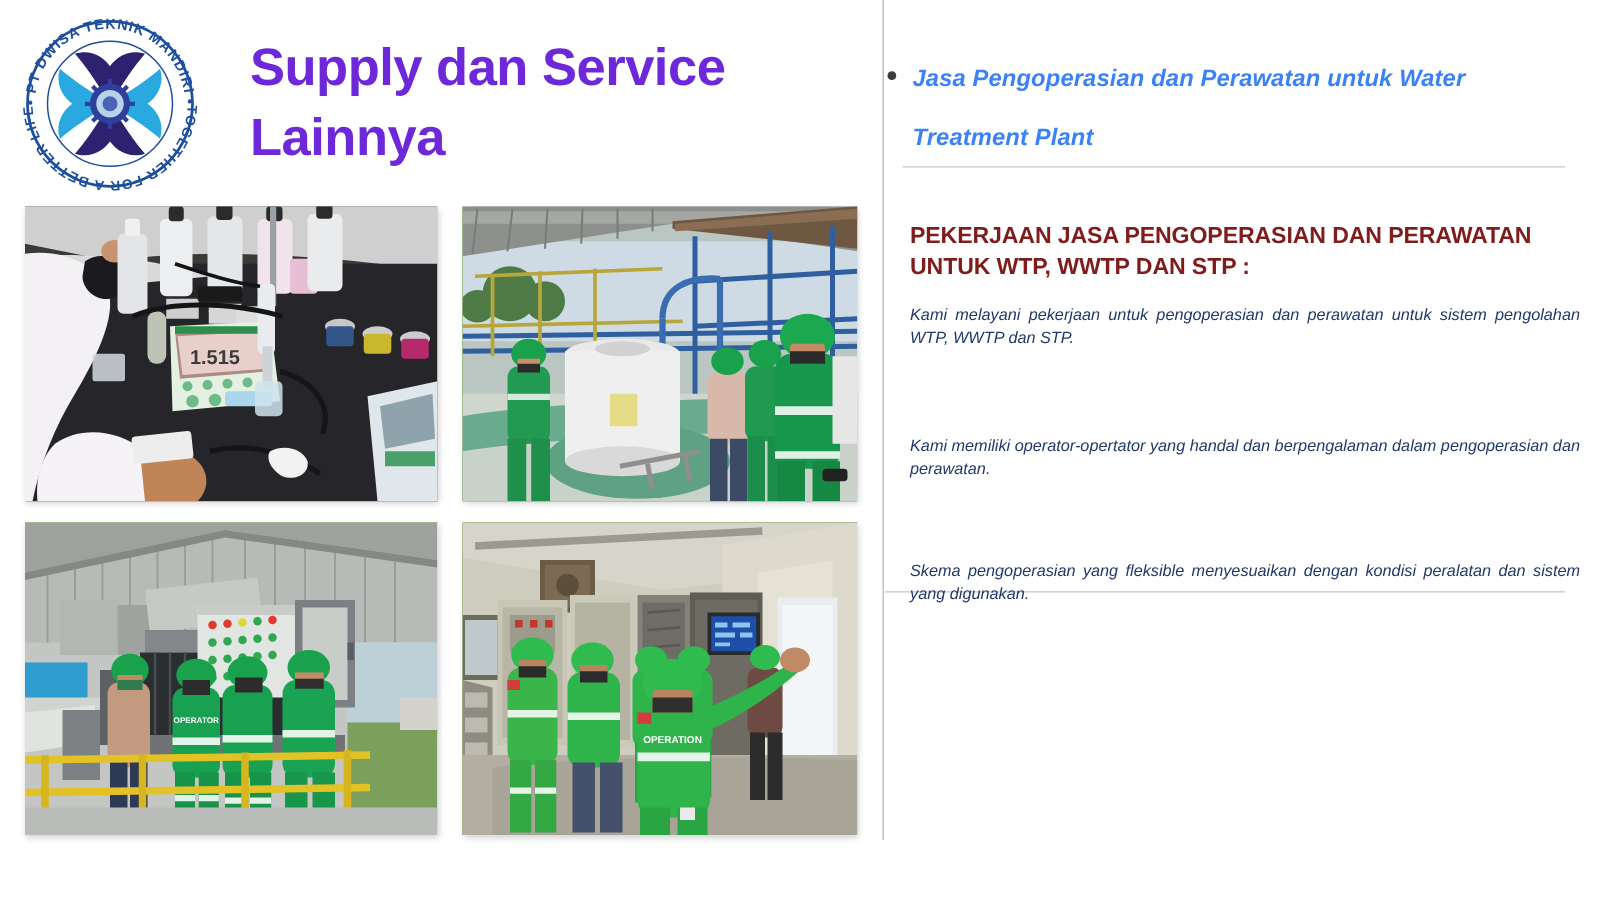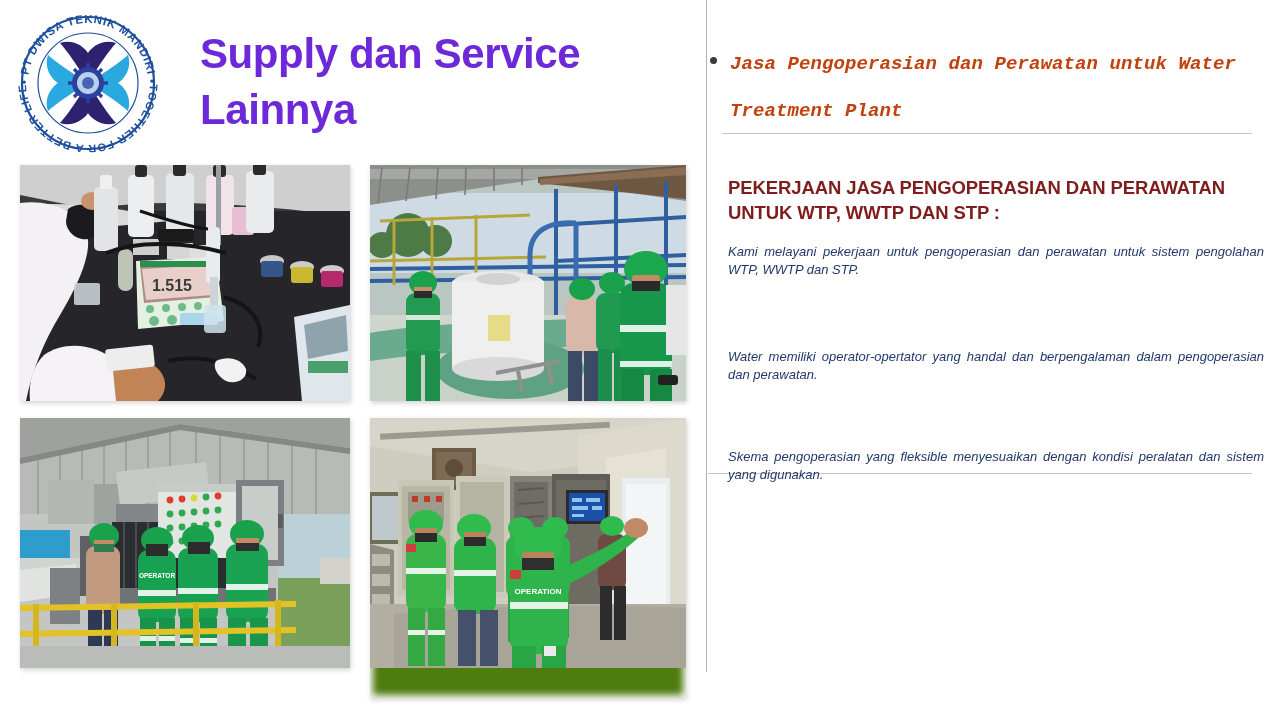--- a/index.html
+++ b/index.html
@@ -52,21 +52,21 @@
     position: absolute;
     overflow: hidden;
     background: #4d7c0f;
     box-shadow: 0 0 7px 3px rgba(255,255,255,0.95) inset,
                 1px 2px 5px rgba(0,0,0,0.18);
   }
   .photo .scene { position: absolute; inset: 0; }
   #photo-lab      { left: 20px;  top: 165px; width: 330px; height: 236px; }
   #photo-tank     { left: 370px; top: 165px; width: 316px; height: 236px; }
   #photo-press    { left: 20px;  top: 418px; width: 330px; height: 250px; }
-  #photo-control  { left: 370px; top: 418px; width: 316px; height: 280px; }
+  #photo-control  { left: 370px; top: 418px; width: 316px; height: 250px; }
 
   
   #vertical-divider {
     position: absolute;
     left: 706px; top: 0;
     width: 1px; height: 672px;
     background: #b3b3b3;
   }
   #rule-under-subtitle {
     position: absolute;
@@ -94,27 +94,26 @@
     width: 7px; height: 7px;
     border-radius: 50%;
     background: #3b3b3b;
   }
 
   #subtitle {
     position: absolute;
     left: 23px;
     top: 41px;
     width: 530px;
-    color: #c2410c;
+    color: #3b82f6;
     font-size: 19px;
     font-weight: bold;
     font-style: italic;
     line-height: 2.45;
     letter-spacing: 0.1px;
-    font-family: Liberation Mono, monospace;
   }
 
   #body-heading {
     position: absolute;
     left: 21px;
     top: 176px;
     width: 540px;
     color: #7f1d1d;
     font-size: 18.5px;
     font-weight: bold;
@@ -642,15 +641,15 @@
 <div id="rule-mid-body"></div>
 
 <div id="right-panel">
   <div id="bullet-dot"></div>
 
   <div id="subtitle">Jasa Pengoperasian dan Perawatan untuk Water Treatment Plant</div>
 
   <div id="body-heading">PEKERJAAN JASA PENGOPERASIAN DAN PERAWATAN UNTUK WTP, WWTP DAN STP :</div>
 
   <div class="body-para" id="para-1">Kami melayani pekerjaan untuk pengoperasian dan perawatan untuk sistem pengolahan WTP, WWTP dan STP.</div>
-  <div class="body-para" id="para-2">Water memiliki operator-opertator yang handal dan berpengalaman dalam pengoperasian dan perawatan.</div>
+  <div class="body-para" id="para-2">Kami memiliki operator-opertator yang handal dan berpengalaman dalam pengoperasian dan perawatan.</div>
   <div class="body-para" id="para-3">Skema pengoperasian yang fleksible menyesuaikan dengan kondisi peralatan dan sistem yang digunakan.</div>
 </div>
 
 </body></html>

